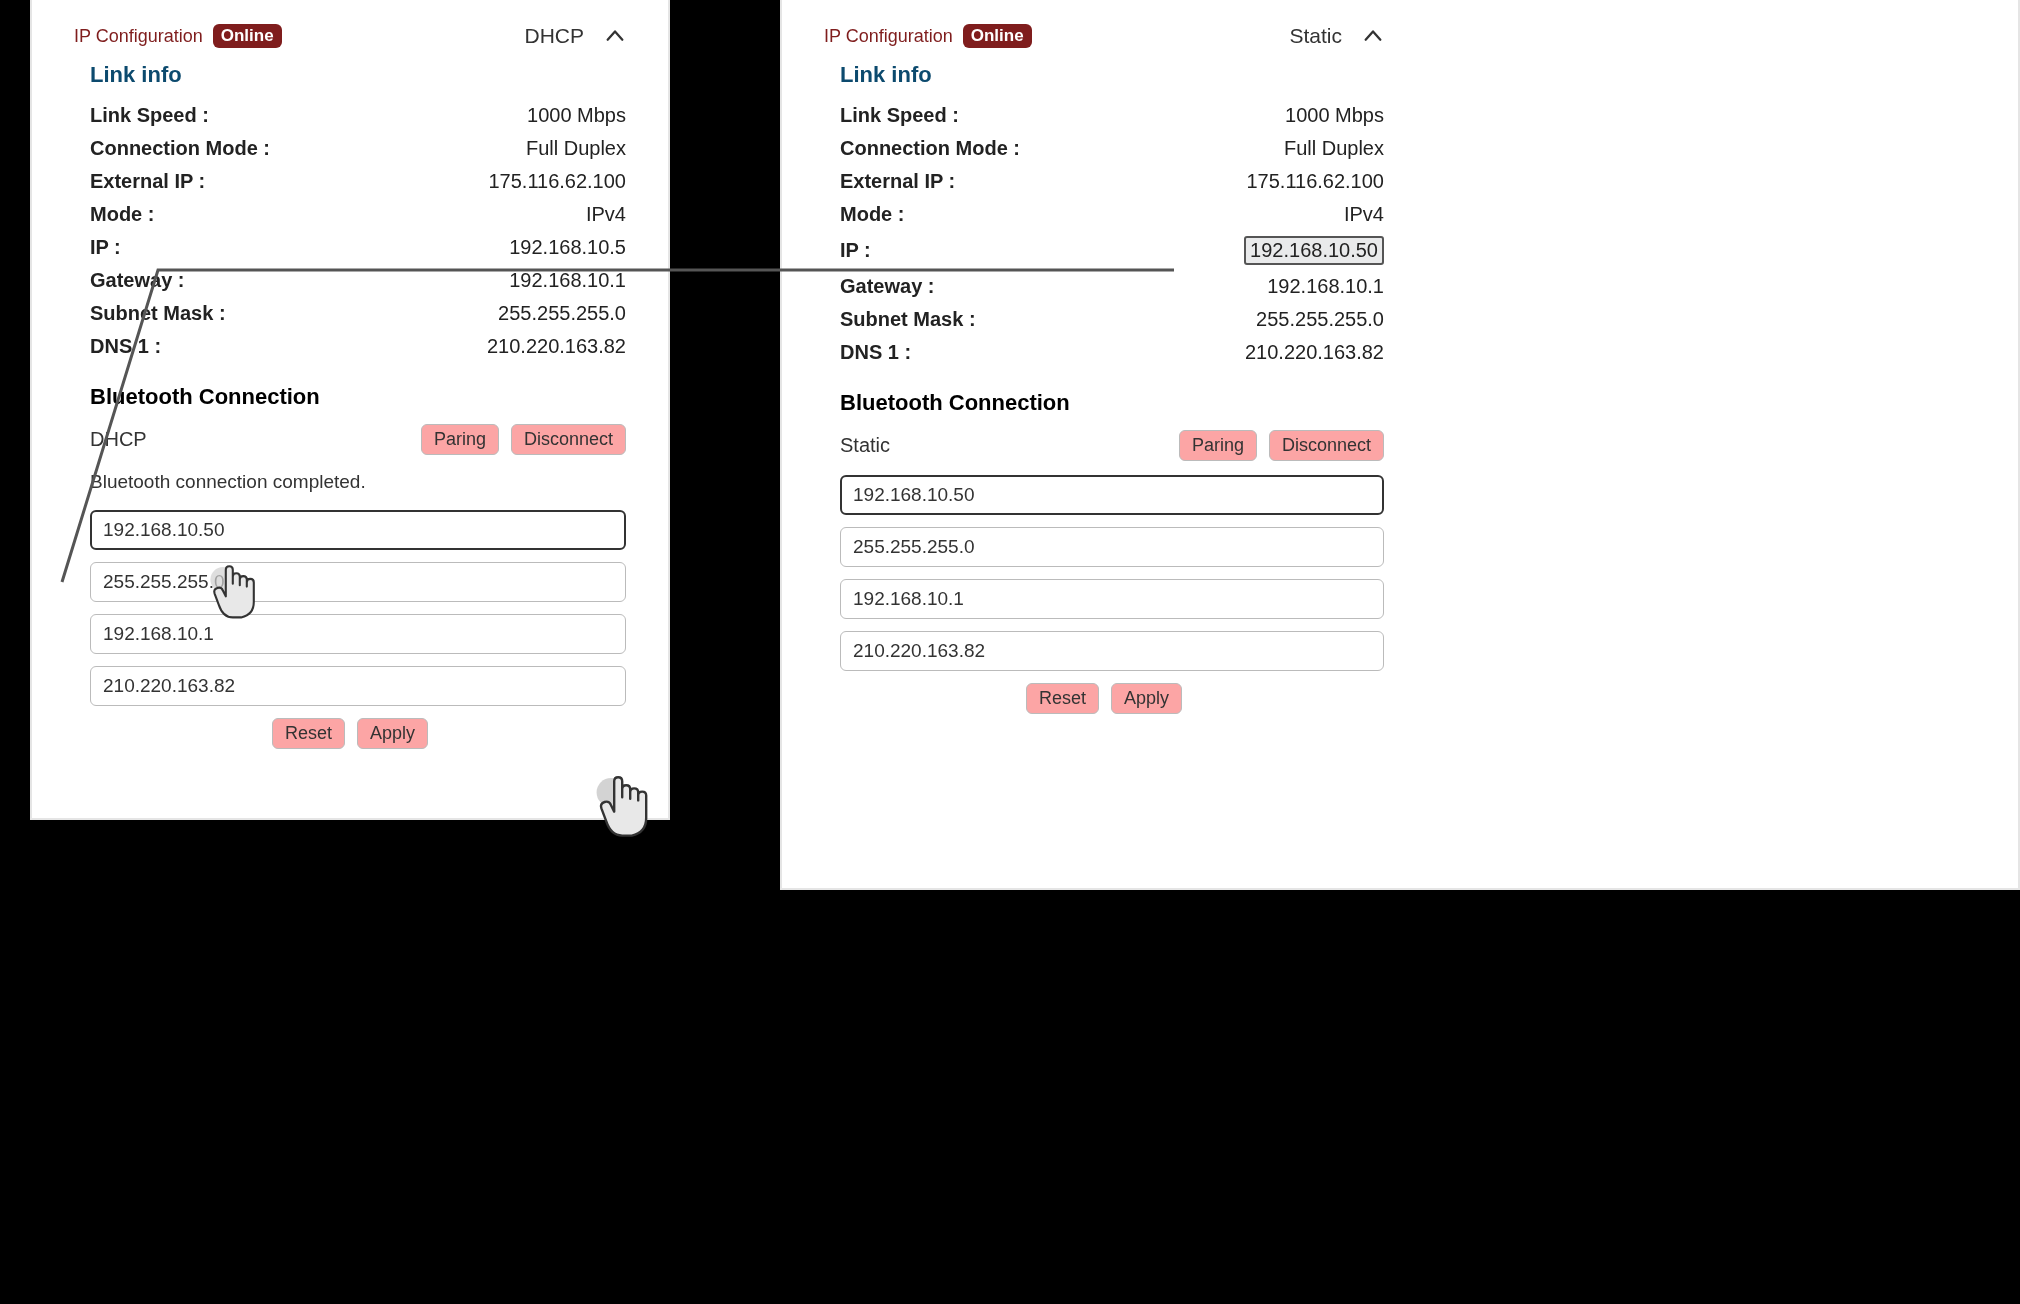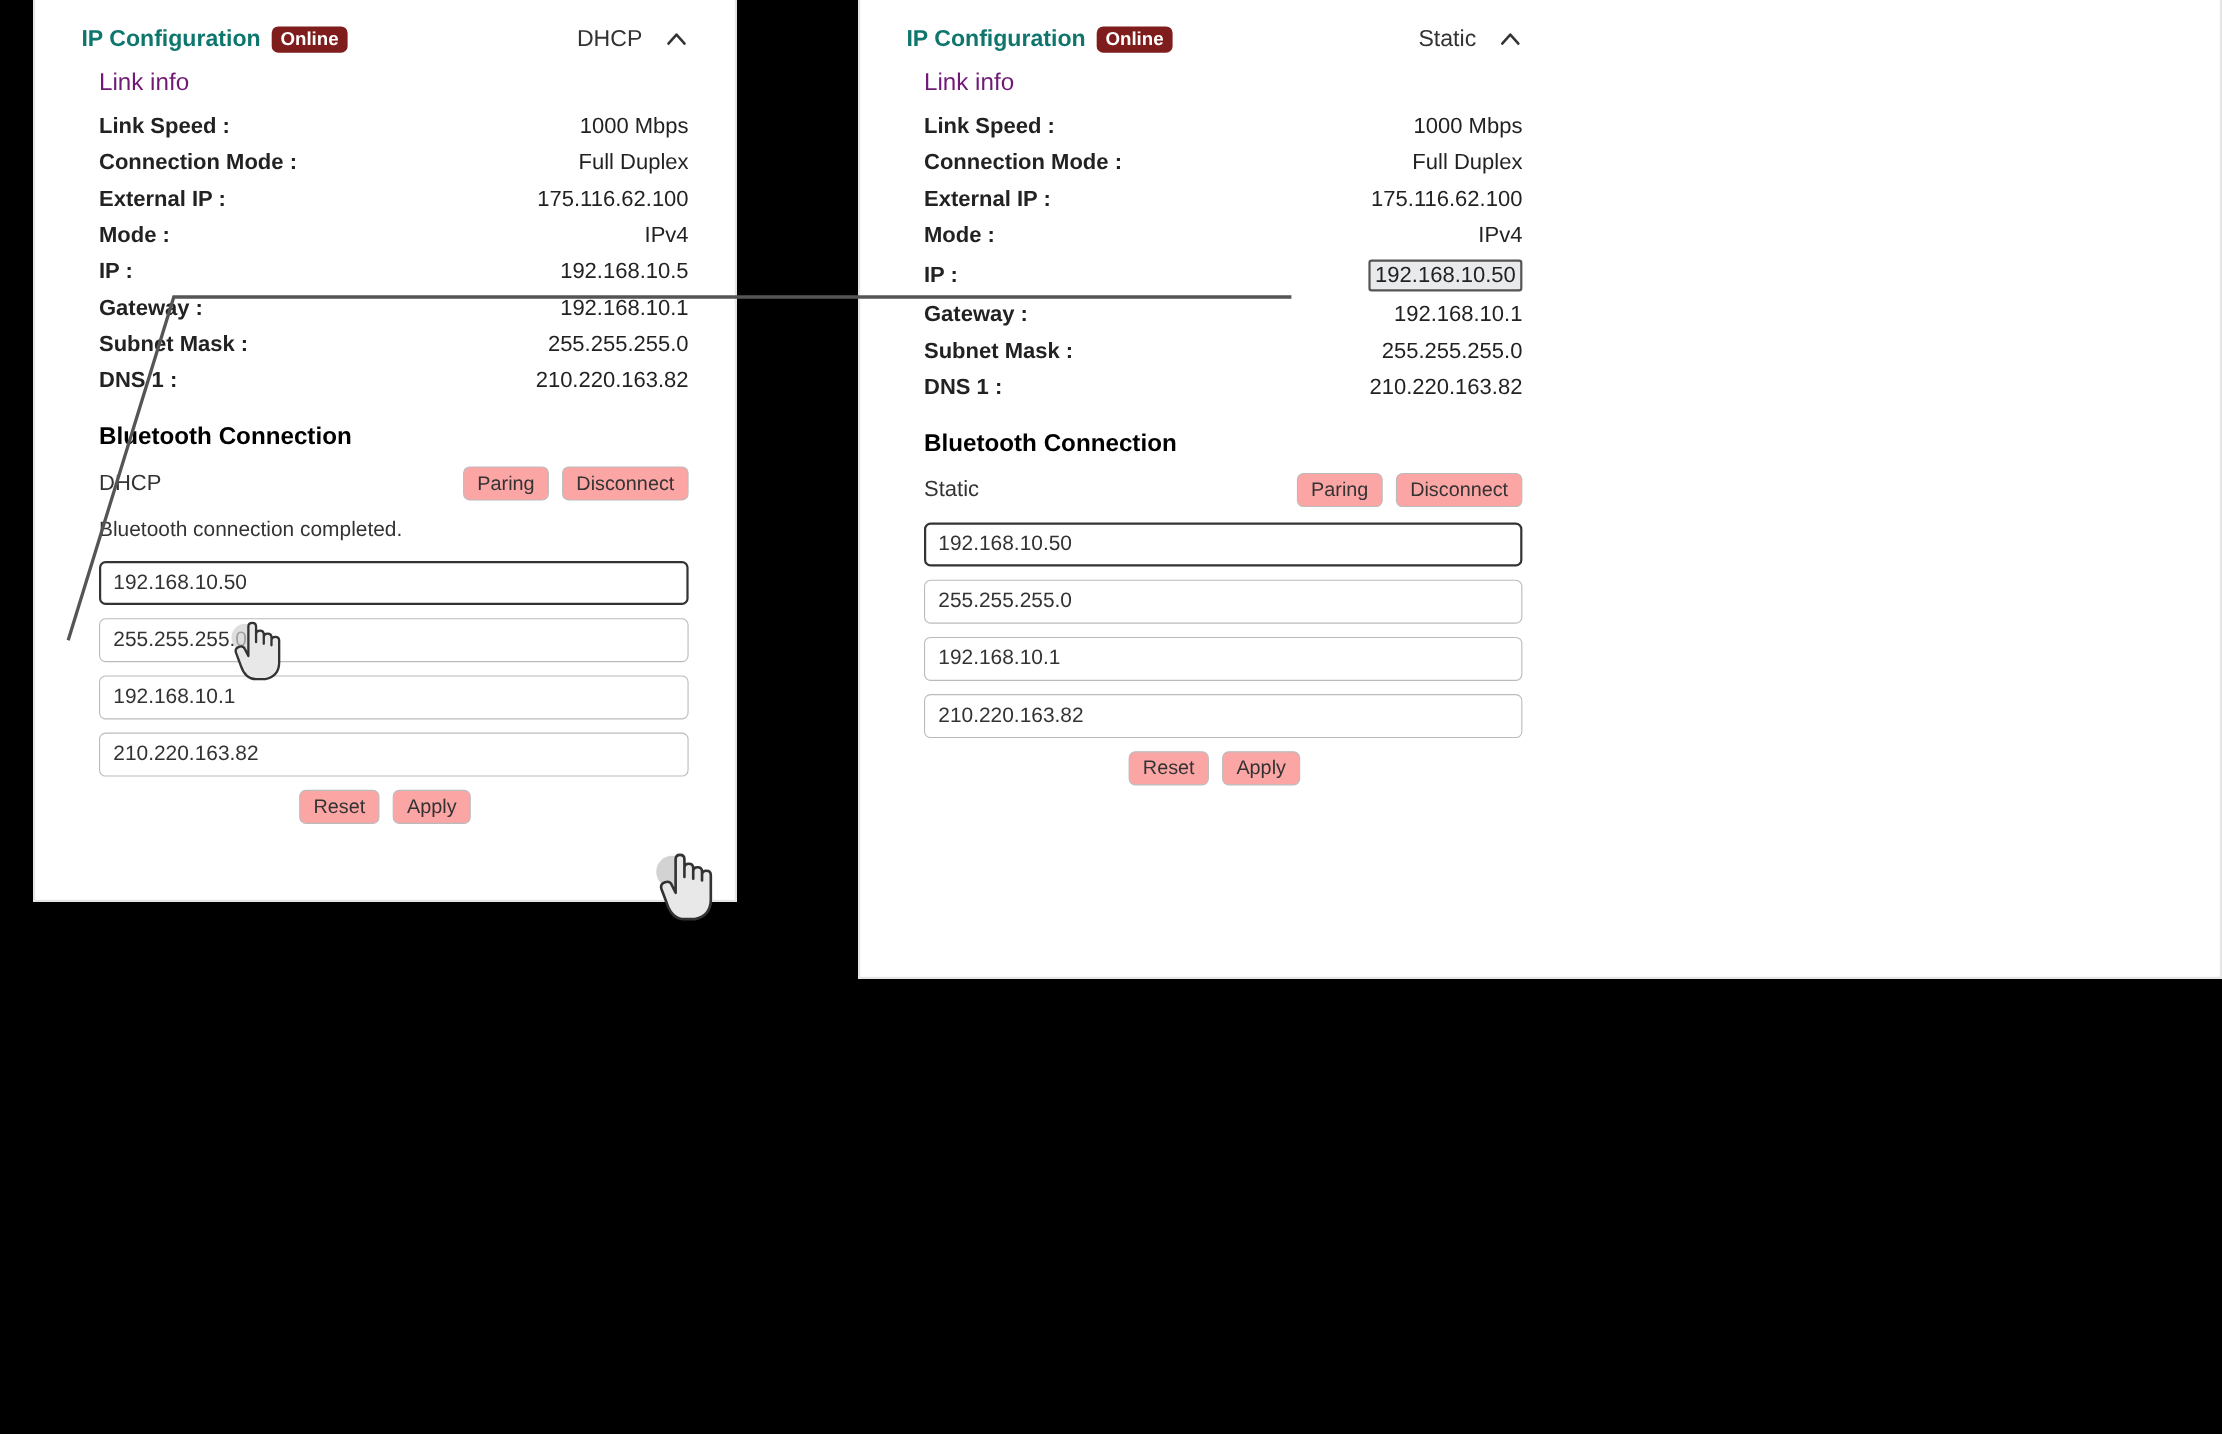--- a/index.html
+++ b/index.html
@@ -24,42 +24,42 @@
   .right-panel .inner { width: 560px; }
 
   .header-row {
     display: flex;
     align-items: center;
     justify-content: space-between;
     margin-bottom: 14px;
   }
   .header-left { display: flex; align-items: center; gap: 10px; }
   .title {
-    font-size: 21px;
-    font-weight: 700;
-    color: #0f766e;
+    font-size: 18px;
+    font-weight: 400;
+    color: #7f1d1d;
   }
   .badge {
     background: #7f1d1d;
     color: #fff;
     border-radius: 6px;
     padding: 2px 8px;
     font-size: 17px;
     font-weight: 600;
   }
   .header-right { display: flex; align-items: center; gap: 20px; }
   .mode-label {
     font-size: 21px;
     color: #333;
   }
   .chevron svg { width: 22px; height: 22px; display: block; }
   .section-title {
     font-size: 22px;
-    font-weight: 400;
-    color: #701a75;
+    font-weight: 700;
+    color: #0c4a6e;
     margin: 4px 0 16px 16px;
   }
   .info-row {
     display: flex;
     justify-content: space-between;
     align-items: center;
     font-size: 20px;
     margin: 0 0 10px 16px;
     color: #222;
     gap: 39px;

